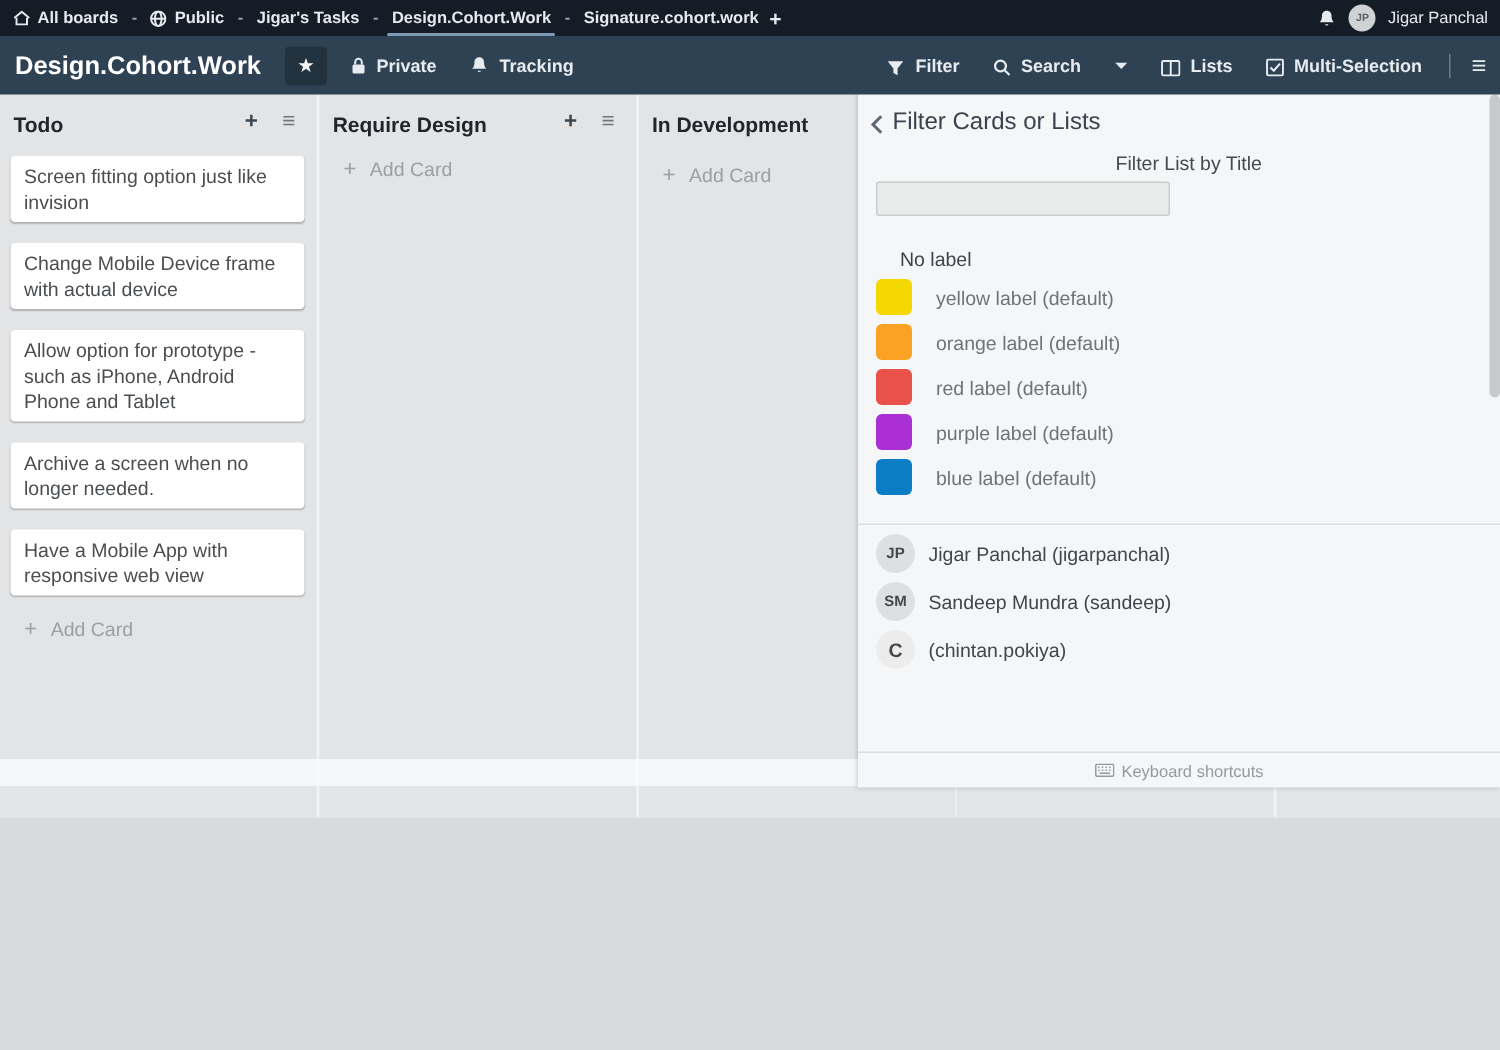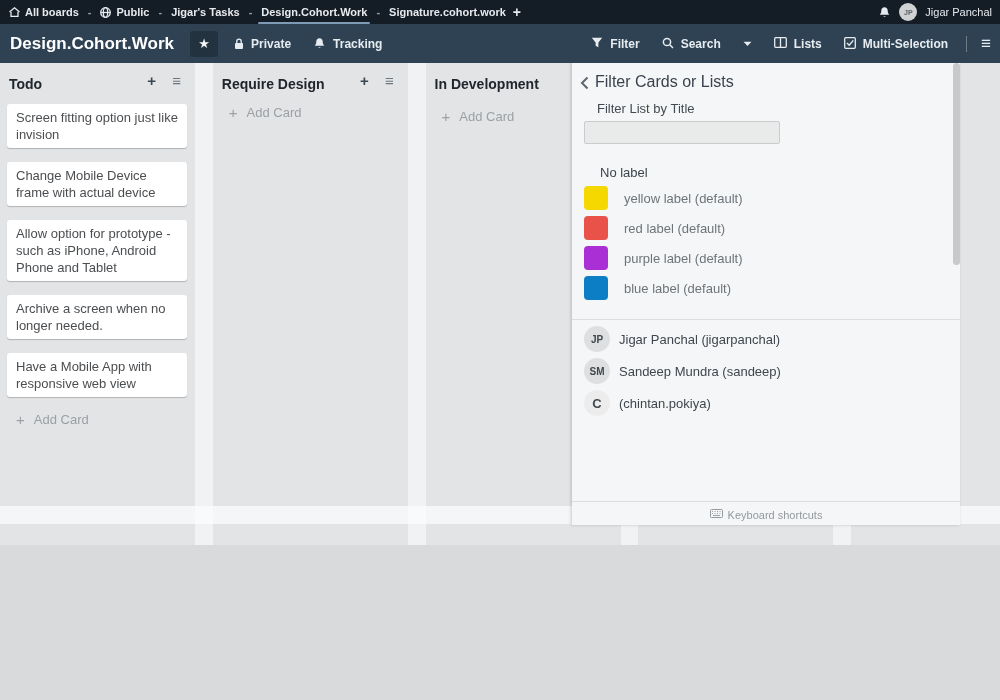--- a/index.html
+++ b/index.html
@@ -23,48 +23,48 @@
   .icon svg { display:block; }
 
   
   .boardbar { position:absolute; top:24px; left:0; right:0; height:39px; background:#2e4254;
               display:flex; align-items:center; padding:0 10px; color:#e7ecf0; z-index:15; }
   .board-title { font-size:17px; font-weight:700; color:#ffffff; margin-right:16px; }
   .star-btn { background:#22333f; border-radius:3px; width:28px; height:26px; display:flex; align-items:center;
               justify-content:center; color:#f2f4f6; font-size:13px; margin-right:16px; cursor:pointer; }
   .bb-item { display:flex; align-items:center; gap:7px; font-size:12px; font-weight:600; margin-right:22px; cursor:pointer; }
   .boardbar .spacer { flex:1; }
-  .bb-action { display:flex; align-items:flex-start; gap:7px; font-size:12px; font-weight:600; margin-left:22px; cursor:pointer; }
+  .bb-action { display:flex; align-items:flex-end; gap:7px; font-size:12px; font-weight:600; margin-left:22px; cursor:pointer; }
   .bb-divider { width:1px; height:16px; background:rgba(255,255,255,0.3); margin-left:18px; }
   .bb-menu { font-size:17px; margin-left:14px; cursor:pointer; letter-spacing:-1px; }
 
   
   .board { position:absolute; top:63px; left:0; right:0; bottom:0; background:#d9dadc; }
   .board-band { position:absolute; top:0; left:0; right:0; height:482px; background:#f1f2f4; }
-  .list { position:absolute; top:0; width:195px; height:482px; background:#e3e4e6; }
+  .list { position:absolute; top:0; width:211px; height:482px; background:#e3e4e6; }
   .scroll-strip { position:absolute; top:443px; left:0; right:0; height:18px; background:rgba(252,252,253,0.72); z-index:3; }
   .list-header { position:relative; padding:12px 12px 7px 9px; }
   .list-title { font-size:14px; font-weight:700; color:#20262c; }
   .list-plus { position:absolute; right:39px; top:9px; font-size:15px; font-weight:700; color:#3c4650; cursor:pointer; }
   .list-menu { position:absolute; right:14px; top:9px; font-size:15px; color:#6d7780; cursor:pointer; }
   .cards { padding:4px 8px 0 7px; }
   .card { background:#ffffff; border-radius:3px; box-shadow:0 1px 1px rgba(0,0,0,0.22); padding:5px 9px;
           margin-bottom:14px; font-size:13px; line-height:17px; color:#4b4e51; cursor:pointer; }
   .card-badge { margin-top:4px; font-size:11px; color:#868b8f; display:flex; align-items:center; gap:4px; }
   .add-card { display:flex; align-items:center; gap:9px; margin:4px 0 0 16px; color:#9ba0a5; cursor:pointer; }
   .add-card .plus { font-size:15px; font-weight:400; }
   .add-card .lbl { font-size:13px; }
 
   
-  .panel { position:absolute; left:572px; top:62px; width:388px; height:463px; background:#f5f6f7;
+  .panel { position:absolute; left:572px; top:62px; width:428px; height:463px; background:#f5f6f7;
            box-shadow:-1px 0 3px rgba(0,0,0,0.18); z-index:10; }
   .panel-header { display:flex; align-items:center; gap:6px; padding:11px 12px 2px 8px; color:#3a434d; }
   .panel-title { font-size:16px; font-weight:500; }
   .panel-back { color:#5c6771; cursor:pointer; margin-top:1px; }
-  .field-label { font-size:13px; color:#424a52; margin:8px 12px 0 25px; }
+  .field-label { font-size:13px; color:#424a52; margin:8px 12px 0 25px;text-align:center; }
   .filter-input { display:block; margin:5px 12px 0 12px; width:196px; height:23px; background:#e9eaea;
                   border:1px solid #c9cbcc; border-radius:2px; font-size:13px; padding:0 6px; color:#444; }
   .section-label { font-size:13px; color:#3c444c; margin:21px 12px 0 28px; }
   .label-row { display:flex; align-items:center; gap:16px; margin:6px 12px 0 12px; height:24px; cursor:pointer; }
   .label-swatch { width:24px; height:24px; border-radius:4px; flex:0 0 auto; }
   .label-name { font-size:13px; color:#6d7479; }
   .panel-divider { height:1px; background:#dcdedf; margin:19px 0 0 0; }
   .member-row { display:flex; align-items:center; gap:9px; margin:6px 12px 0 12px; height:26px; cursor:pointer; }
   .avatar-md { width:26px; height:26px; border-radius:50%; background:#dedfe0; color:#42474c; font-size:10px;
                font-weight:700; display:flex; align-items:center; justify-content:center; flex:0 0 auto; }
@@ -259,20 +259,24 @@
     </div>
     <div class="field-label">Filter List by Title</div>
     <input class="filter-input" type="text" value="" style="">
     <div class="section-label">No label</div>
     <div id="label-rows">
         <div class="label-row">
           <span class="label-swatch" style="background: rgb(244, 216, 0);"></span>
           <span class="label-name">yellow label (default)</span>
         </div>
         <div class="label-row">
+          <span class="label-swatch" style="background: rgb(251, 162, 37);"></span>
+          <span class="label-name">orange label (default)</span>
+        </div>
+        <div class="label-row">
           <span class="label-swatch" style="background: rgb(232, 82, 73);"></span>
           <span class="label-name">red label (default)</span>
         </div>
         <div class="label-row">
           <span class="label-swatch" style="background: rgb(170, 48, 214);"></span>
           <span class="label-name">purple label (default)</span>
         </div>
         <div class="label-row">
           <span class="label-swatch" style="background: rgb(12, 126, 197);"></span>
           <span class="label-name">blue label (default)</span>

